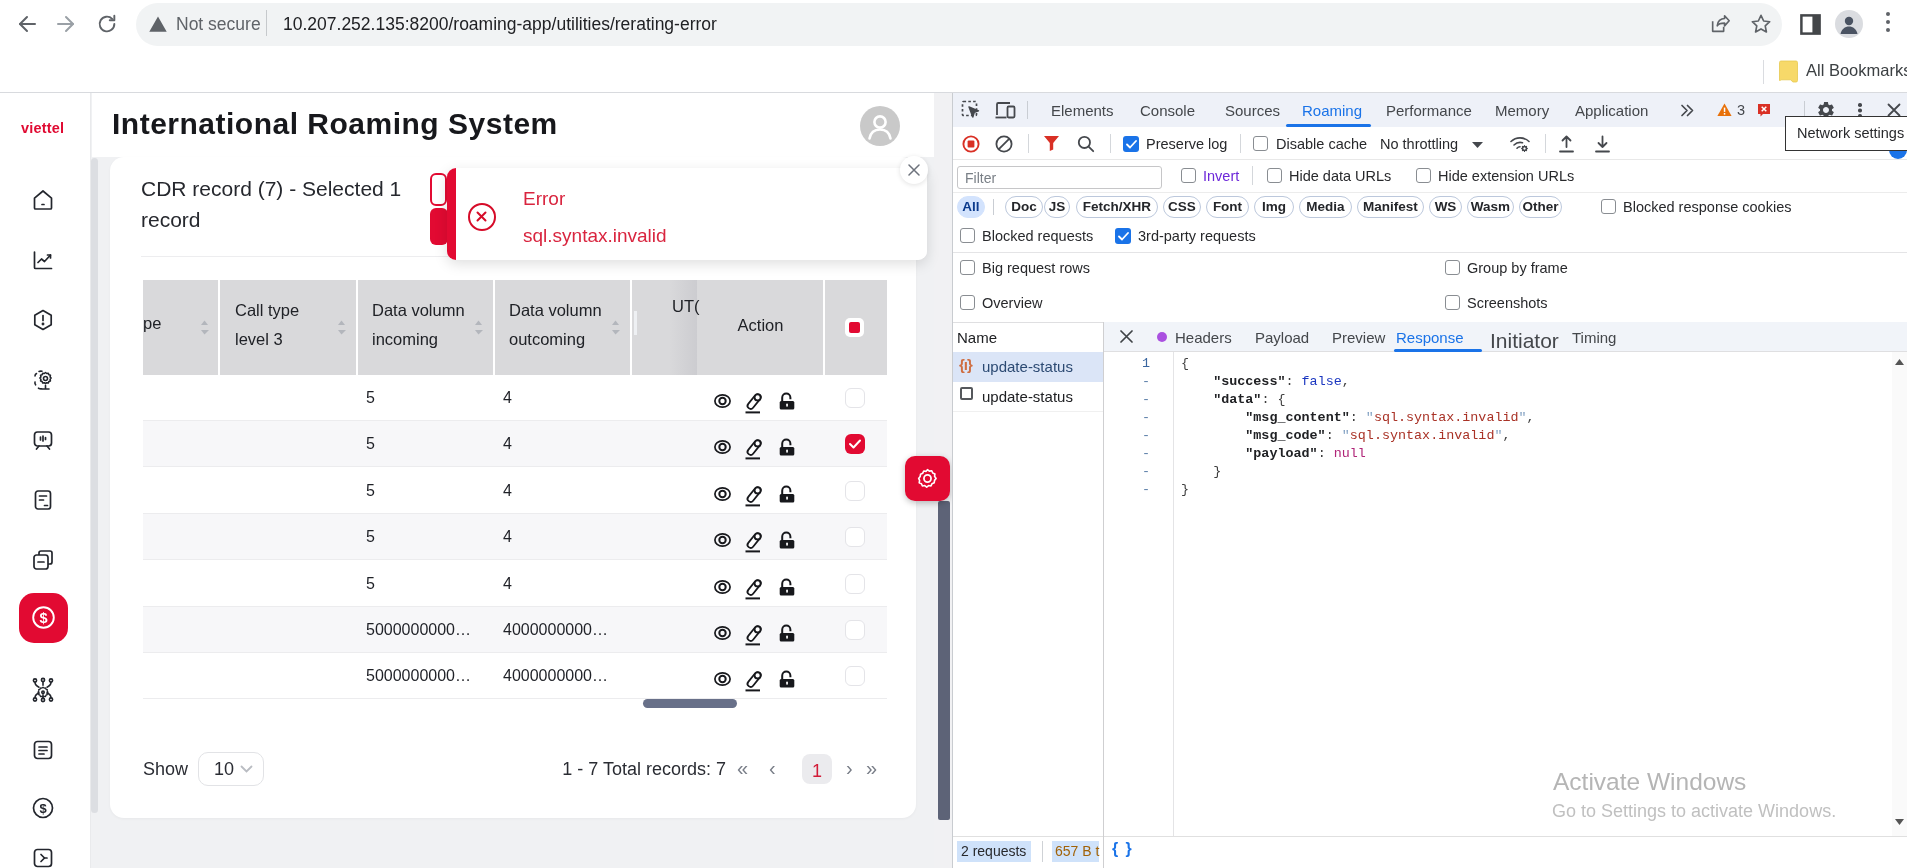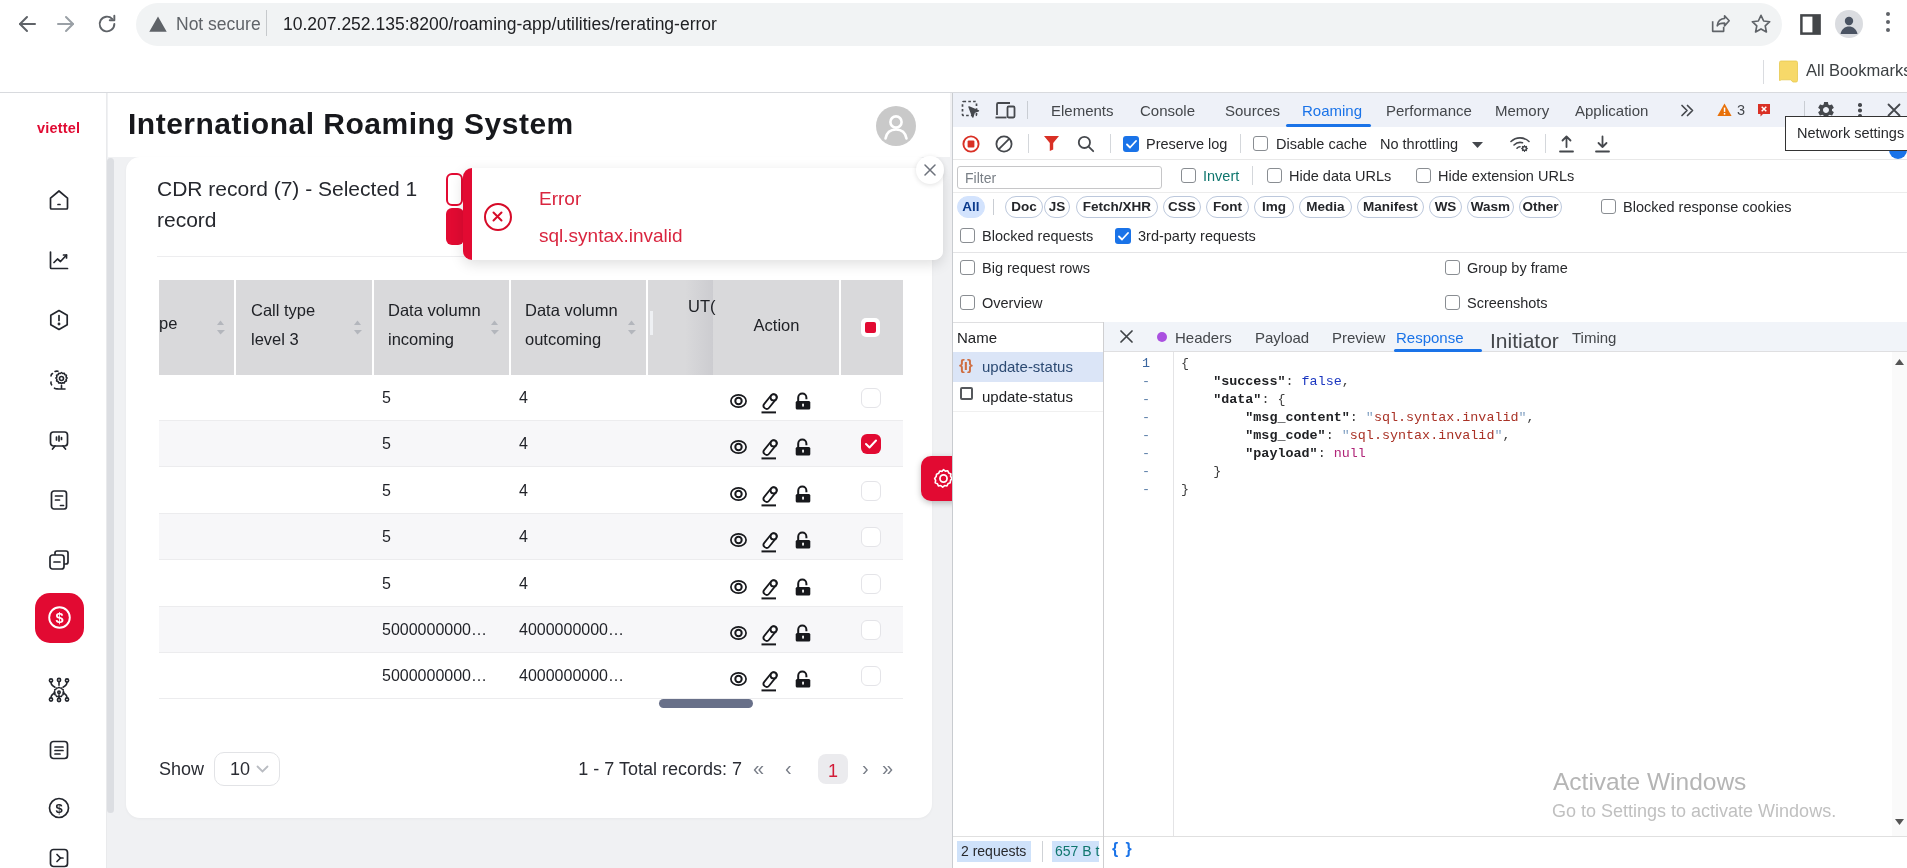--- a/index.html
+++ b/index.html
@@ -58,21 +58,21 @@
 </div>
 
 <div class="abs" style="left:1886px;top:12px;width:4px;height:4px;border-radius:50%;background:#5f6368;box-shadow:0 8px 0 #5f6368, 0 16px 0 #5f6368;"></div>
 
 <div class="abs" style="left:1763px;top:60px;width:1px;height:24px;background:#dadce0;"></div>
 <svg class="abs" style="left:1778px;top:60px" width="21" height="24" viewBox="0 0 21 24">
     <path d="M3 1h15a1.5 1.5 0 0 1 1.5 1.5v18a1.5 1.5 0 0 1-1.5 1.5h-3.2l-2-2.2H3A1.5 1.5 0 0 1 1.5 20.5v-18A1.5 1.5 0 0 1 3 1z" fill="#f7d969" stroke="#e7c94f" stroke-width="0.8"></path>
   </svg>
 <div class="abs" style="left:1806px;top:61px;font-size:16.5px;color:#3c4043;white-space:nowrap;">All Bookmarks</div>
 
-<div class="abs" id="app" style="left:16px;top:93px;width:952px;height:775px;background:#f0f1f3;overflow:hidden;">
+<div class="abs" id="app" style="left:0;top:93px;width:952px;height:775px;background:#f0f1f3;overflow:hidden;">
 
   <div class="abs" style="left:0;top:0;width:91px;height:775px;background:#fff;border-right:1px solid #e9eaec;"></div>
   <div class="abs" style="left:91px;top:65px;width:7px;height:655px;background:#dcdee2;border-radius:4px;"></div>
   <div class="abs" style="left:21px;top:27px;font-size:14.5px;font-weight:bold;color:#e00a32;letter-spacing:0.2px;">viettel</div>
   <div id="sideicons">
 
     <svg class="abs" style="left:31px;top:95px" width="24" height="24" viewBox="0 0 24 24" fill="none" stroke="#23262d" stroke-width="1.7" stroke-linejoin="round">
         <path d="M3.5 10.2 12 3l8.5 7.2V20a1 1 0 0 1-1 1h-15a1 1 0 0 1-1-1z"></path>
         <path d="M11 16.5h2" stroke-linecap="round"></path>
       </svg>
@@ -493,21 +493,21 @@
     </svg>
 
   <div class="abs" style="left:936px;top:48px;width:18px;height:18px;border-radius:50%;background:#1a73e8;"></div>
   <div class="abs" style="left:832px;top:23px;width:130px;height:35px;background:#fff;border:1px solid #333;"></div>
   <div class="abs" style="left:844px;top:32px;font-size:14.5px;color:#28292c;">Network settings</div>
 
   <div class="abs" style="left:0;top:67px;width:954px;height:33px;background:#fff;border-bottom:1px solid #ececec;"></div>
   <div class="abs" style="left:4px;top:73px;width:205px;height:23px;border:1px solid #c6c6c8;border-radius:3px;background:#fff;"></div>
   <div class="abs" style="left:12px;top:77px;font-size:14px;color:#797f86;">Filter</div>
   <div class="abs" style="left:228px;top:75px;width:15px;height:15px;background:#fff;border:1.5px solid #898d92;border-radius:3px;"></div>
-  <div class="abs" style="left:250px;top:75px;font-size:14.5px;color:#0f766e;">Invert</div>
+  <div class="abs" style="left:250px;top:75px;font-size:14.5px;color:#6d28d9;">Invert</div>
   <div class="abs" style="left:299px;top:73px;width:1px;height:19px;background:#d4d7db;"></div>
   <div class="abs" style="left:314px;top:75px;width:15px;height:15px;background:#fff;border:1.5px solid #898d92;border-radius:3px;"></div>
   <div class="abs" style="left:336px;top:75px;font-size:14.5px;color:#28292c;">Hide data URLs</div>
   <div class="abs" style="left:463px;top:75px;width:15px;height:15px;background:#fff;border:1.5px solid #898d92;border-radius:3px;"></div>
   <div class="abs" style="left:485px;top:75px;font-size:14.5px;color:#28292c;">Hide extension URLs</div>
   <div id="dt-chips" style="position:absolute;left:0;top:100px;width:954px;height:60px;">
     <style>
       .chip { position:absolute; top:3px; height:22px; border-radius:11px; border:1px solid #bcc8dc; background:#fff; font-size:13.5px; font-weight:bold; color:#24262a; line-height:20px; text-align:center; }
     </style>
     <div class="chip" style="left:4px;width:28px;background:#d3e3fd;border-color:#d3e3fd;color:#0b3a8c;">All</div>
@@ -597,17 +597,17 @@
       </svg>
 
     <div class="abs" style="left:600px;top:675px;font-size:24.5px;color:#b5b5b5;">Activate Windows</div>
     <div class="abs" style="left:599px;top:708px;font-size:18px;color:#c0c0c0;">Go to Settings to activate Windows.</div>
 
     <div class="abs" style="left:0;top:743px;width:954px;height:32px;background:#fff;border-top:1px solid #e0e0e0;"></div>
     <div class="abs" style="left:4px;top:748px;width:74px;height:21px;background:#cfe2fa;"></div>
     <div class="abs" style="left:8px;top:750px;font-size:14px;color:#28292c;">2 requests</div>
     <div class="abs" style="left:89px;top:748px;width:1px;height:21px;background:#cfd2d6;"></div>
     <div class="abs" style="left:99px;top:748px;width:47px;height:21px;background:#cfe2fa;"></div>
-    <div class="abs" style="left:102px;top:750px;font-size:14px;color:#0f766e;">657 B t</div>
+    <div class="abs" style="left:102px;top:750px;font-size:14px;color:#a16207;">657 B t</div>
     <div class="abs" style="left:150px;top:743px;width:1px;height:32px;background:#cfcfd1;"></div>
     <div class="abs" style="left:159px;top:747px;font-size:16px;font-weight:bold;color:#1a73e8;letter-spacing:2px;">{ }</div>
   </div>
 </div>
 
 </body></html>

